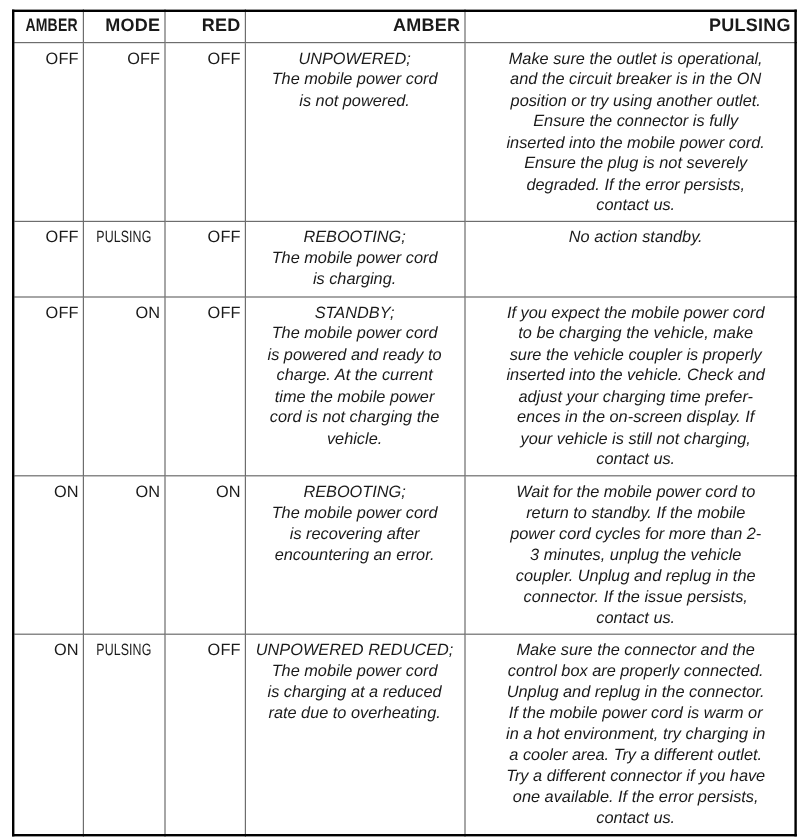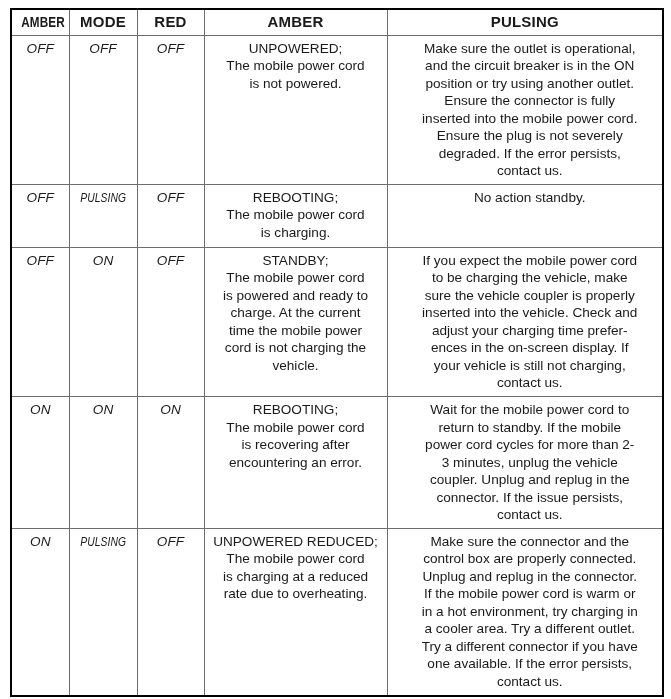--- a/index.html
+++ b/index.html
@@ -39,21 +39,21 @@
   .status-table col.c-mode   { width: 183px; }
   .status-table col.c-action { width: 276px; }
 
   .status-table th,
   .status-table td {
     border-left: 1px solid #6d6d6d;
     border-right: 1px solid #6d6d6d;
     border-top: 1px solid #6d6d6d;
     border-bottom: 1px solid #6d6d6d;
     vertical-align: top;
-    text-align: center;
+    text-align: right;
     padding: 4px 3px 4px 3px;
     background: #ffffff;
   }
 
   thead th {
     font-size: 15px;
     font-weight: bold;
     letter-spacing: 0.2px;
     padding-top: 5px;
     padding-bottom: 6px;
@@ -70,21 +70,20 @@
   }
 
   tbody td {
     font-size: 13.6px;
     line-height: 1.29;
     padding-top: 7px;
   }
 
   td.state {
     letter-spacing: 0.1px;
-    font-style: italic;
   }
 
   
   .state .squeeze-state {
     display: inline-block;
     transform: scaleX(0.76);
     transform-origin: center;
     white-space: nowrap;
   }
 
@@ -97,20 +96,21 @@
 
   td.action {
     padding-left: 19px;
     padding-right: 9px;
   }
 
   .mode-line,
   .action-line {
     display: block;
     white-space: pre;
+    font-style: italic;
   }
 
   
   tr.row-unpowered td { height: 136px; }
   tr.row-charging  td { height: 54px; }
   tr.row-standby   td { height: 137px; }
   tr.row-rebooting td { height: 120px; }
   tr.row-reduced   td { height: 158px; }
 </style>
 </head>

